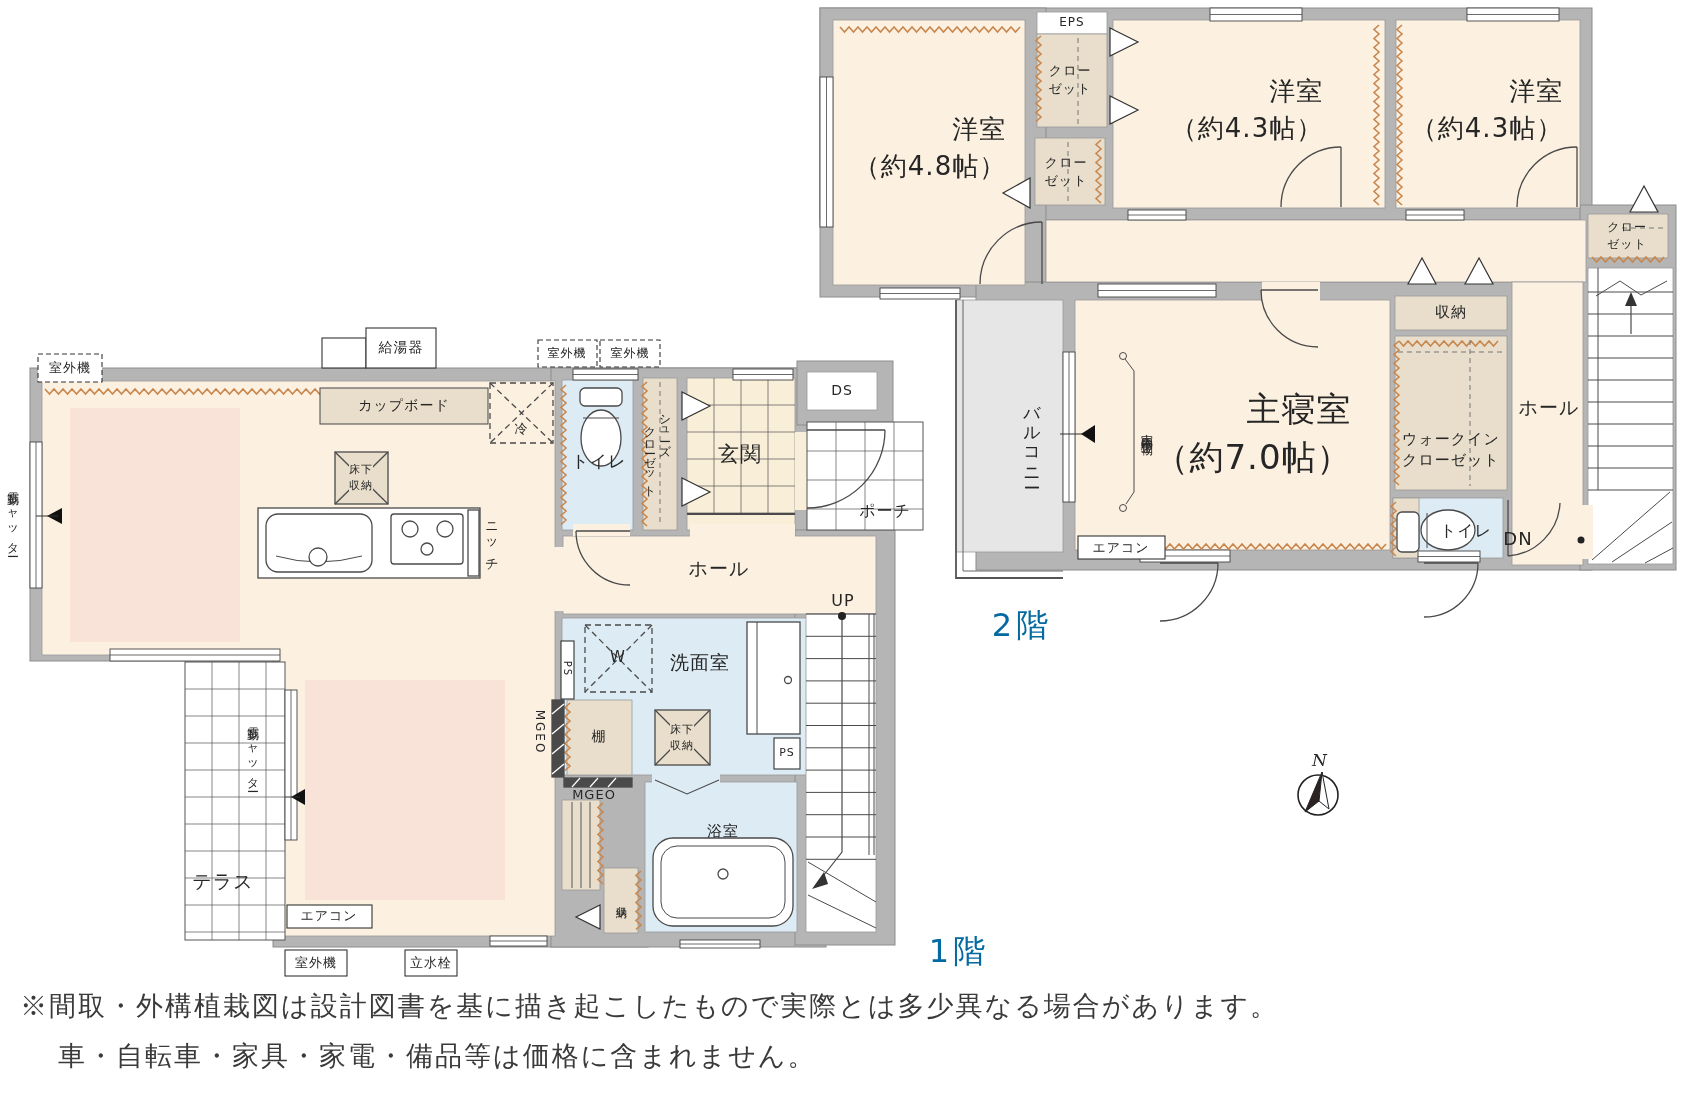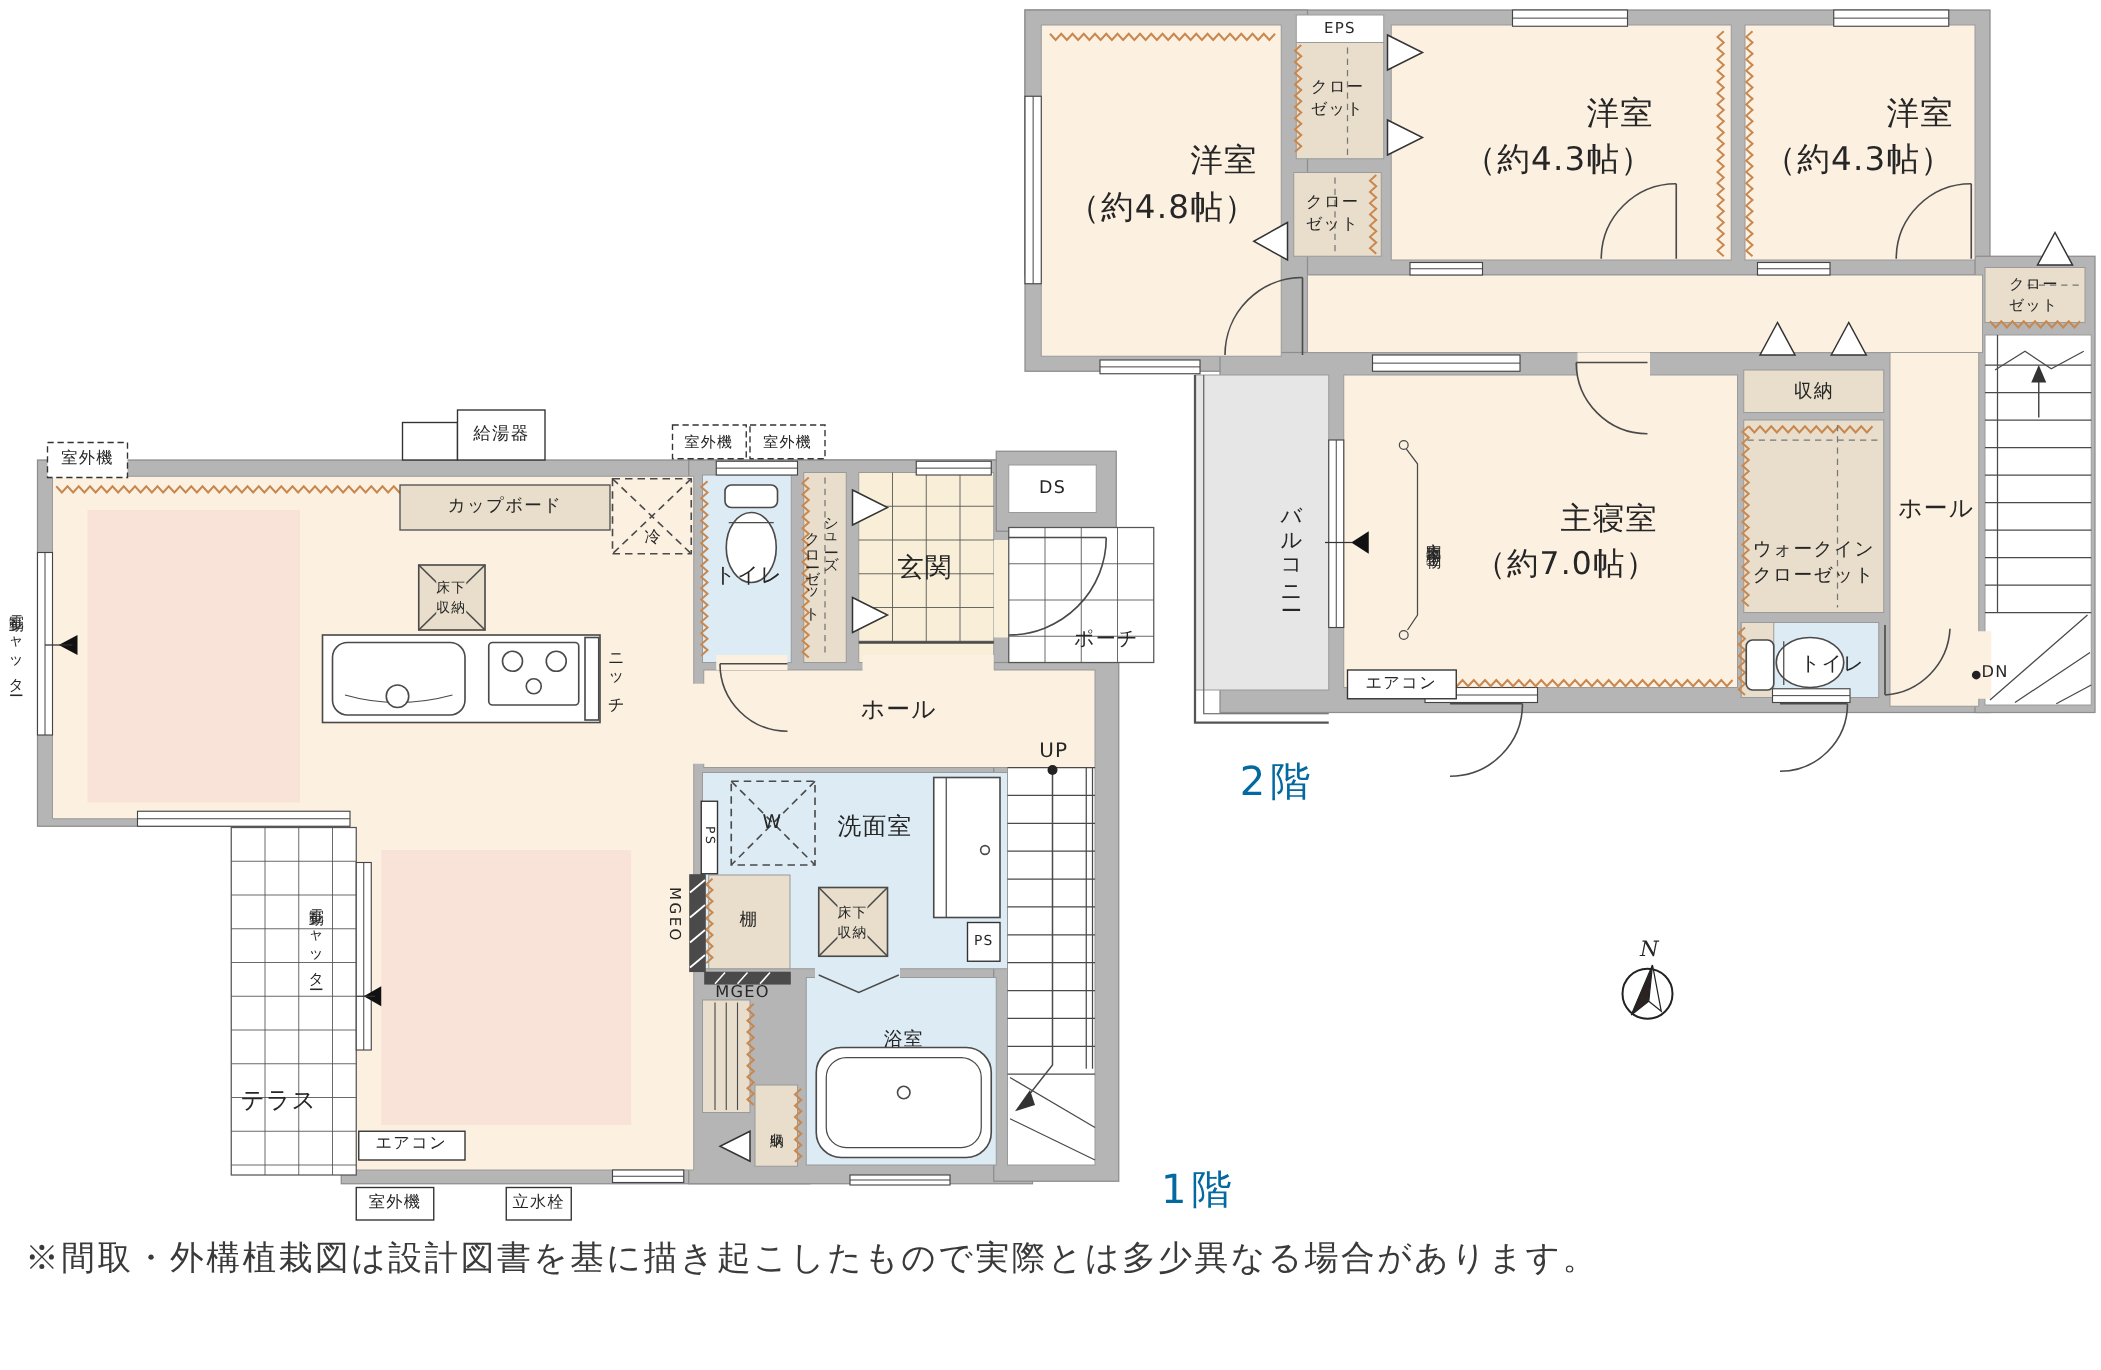--- a/index.html
+++ b/index.html
@@ -393,23 +393,23 @@
 （約4.3帖）</div>
   <div class="lb big" style="left:1487px;top:110px;font-size:26px">洋室
 （約4.3帖）</div>
   <div class="lb" style="left:1627px;top:236px;font-size:12px">クロー
 ゼット</div>
   <div class="lb" style="left:1451px;top:313px;font-size:15px">収納</div>
   <div class="lb" style="left:1451px;top:450px;font-size:15px">ウォークイン
 クローゼット</div>
   <div class="lb" style="left:1549px;top:407px;font-size:19px">ホール</div>
   <div class="lb" style="left:1466px;top:531px;font-size:16px">トイレ</div>
-  <div class="lb" style="left:1596px;top:539px;font-size:13px">DN</div>
+  <div class="lb" style="left:1518px;top:539px;font-size:18px">DN</div>
   <div class="lb v" style="left:1032px;top:437px;font-size:17px">バルコニー</div>
-  <div class="lb big" style="left:1253px;top:433px;font-size:25px">主寝室
+  <div class="lb big" style="left:1253px;top:433px;font-size:34px">主寝室
 （約7.0帖）</div>
   <div class="lb v" style="left:1147px;top:430px;font-size:12px">室内物干金物</div>
   <div class="lb" style="left:1121px;top:548px;font-size:13px">エアコン</div>
   <div class="flbl" style="left:1022px;top:626px">2階</div>
 
   <div class="lb" style="left:70px;top:368px;font-size:13px">室外機</div>
   <div class="lb" style="left:401px;top:348px;font-size:14px">給湯器</div>
   <div class="lb" style="left:404px;top:406px;font-size:14px">カップボード</div>
   <div class="lb v" style="left:521px;top:413px;font-size:13px">冷</div>
   <div class="lb" style="left:361px;top:478px;font-size:11px;background:#e8decb">床下
@@ -439,13 +439,14 @@
   <div class="lb" style="left:594px;top:795px;font-size:13px">MGEO</div>
   <div class="lb" style="left:723px;top:832px;font-size:15px">浴室</div>
   <div class="lb v" style="left:621px;top:899px;font-size:11px">収納</div>
   <div class="lb" style="left:329px;top:916px;font-size:13px">エアコン</div>
   <div class="lb" style="left:316px;top:963px;font-size:13px">室外機</div>
   <div class="lb" style="left:431px;top:963px;font-size:13px">立水栓</div>
   <div class="flbl" style="left:959px;top:952px">1階</div>
 
   <div class="lb nlbl" style="left:1320px;top:760px;font-size:17px">N</div>
   <div class="note" style="left:20px;top:988px;font-size:27px">※間取・外構植栽図は設計図書を基に描き起こしたもので実際とは多少異なる場合があります。</div>
+  <div class="note" style="left:58px;top:1038px;font-size:27px">車・自転車・家具・家電・備品等は価格に含まれません。</div>
 </div>
 
 </body></html>

